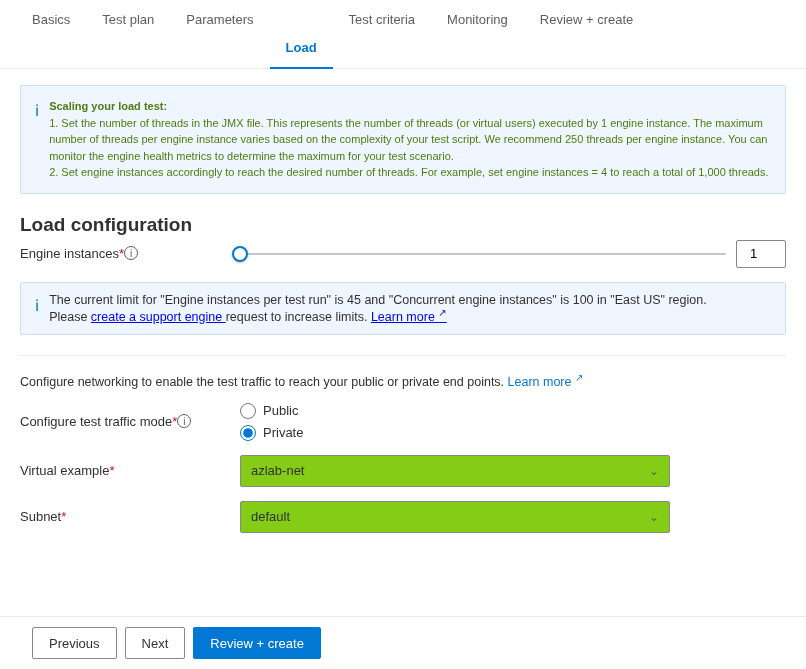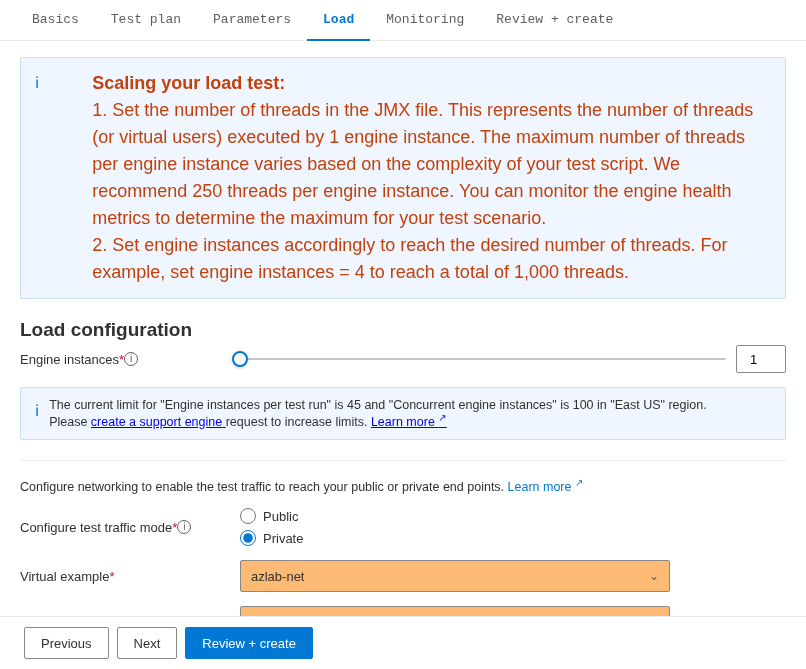--- a/index.html
+++ b/index.html
@@ -1,29 +1,29 @@
 <!DOCTYPE html>
 <html><head>
   <meta charset="utf-8">
   <style>
     * { box-sizing: border-box; margin: 0; padding: 0; }
     body { font-family: 'Segoe UI', Arial, sans-serif; font-size: 13px; color: #323130; background: #fff; width: 806px; min-height: 669px; }
 
     
-    .nav-tabs { display: flex; border-bottom: 1px solid #edebe9; padding: 0 16px; font-family: Liberation Mono, monospace; }
+    .nav-tabs { display: flex; border-bottom: 1px solid #edebe9; padding: 0 16px; }
     .nav-tab { padding: 12px 16px; cursor: pointer; color: #605e5c; font-size: 13px; white-space: nowrap; border-bottom: 2px solid transparent; margin-bottom: -1px; }
-    .nav-tab.active { color: #0078d4; border-bottom: 2px solid #0078d4; font-weight: 600; }
+    .nav-tab.active { color: #0078d4; border-bottom: 2px solid #0078d4; font-weight: 600; margin-top: 28px; }
 
     
     .content { padding: 16px 20px; }
 
     
     .info-box { background: #f0f6ff; border: 1px solid #c7e0f4; border-radius: 2px; padding: 12px 14px; margin-bottom: 20px; display: flex; gap: 10px; }
     .info-icon { color: #0078d4; font-size: 16px; flex-shrink: 0; margin-top: 1px; }
-    .info-content { font-size: 18px; color: #c2410c; line-height: 1.5; margin-left: 43px; }
+    .info-content { font-size: 11px; color: #4d7c0f; line-height: 1.5; }
     .info-content strong { font-weight: 600; }
 
     
     .section-title { font-size: 19px; font-weight: 600; margin-bottom: 4px; color: #323130; }
     .section-desc { font-size: 12.5px; color: #323130; margin-bottom: 14px; }
     .section-desc a { color: #0078d4; text-decoration: none; }
 
     
     .form-row { display: flex; align-items: center; margin-bottom: 14px; }
     .form-label { width: 220px; flex-shrink: 0; font-size: 13px; color: #323130; display: flex; align-items: flex-start; }
@@ -42,47 +42,48 @@
 
     
     .network-section { margin-top: 4px; }
 
     
     .radio-group { display: flex; flex-direction: column; gap: 6px; }
     .radio-item { display: flex; align-items: center; gap: 7px; cursor: pointer; }
     .radio-input { width: 16px; height: 16px; accent-color: #0078d4; cursor: pointer; }
 
     
-    .dropdown { display: flex; align-items: center; justify-content: space-between; border: 1px solid #8a8886; border-radius: 2px; padding: 5px 10px; background: #fdba74; cursor: pointer; min-height: 32px; }
+    .dropdown { display: flex; align-items: center; justify-content: space-between; border: 1px solid #8a8886; border-radius: 2px; padding: 5px 10px; background: #84cc16; cursor: pointer; min-height: 32px; }
     .dropdown-arrow { color: #605e5c; font-size: 12px; }
     .dropdown-wrapper { width: 430px; }
 
     
     .section-divider { border: none; border-top: 1px solid #edebe9; margin: 16px 0; }
 
     
-    .bottom-bar { position: fixed; bottom: 0; left: 0; right: 0; width: 806px; background: #fff; border-top: 1px solid #edebe9; padding: 10px 24px; display: flex; gap: 8px; align-items: center; }
+    .bottom-bar { position: fixed; bottom: 0; left: 0; right: 0; width: 806px; background: #fff; border-top: 1px solid #edebe9; padding: 10px 32px; display: flex; gap: 8px; align-items: center; }
     .btn { height: 32px; padding: 0 16px; border-radius: 2px; font-size: 13px; cursor: pointer; display: inline-flex; align-items: center; justify-content: center; border: 1px solid transparent; }
     .btn-default { background: #fff; border-color: #8a8886; color: #323130; }
     .btn-primary { background: #0078d4; color: #fff; border-color: #0078d4; }
 
     
     .link-icon { font-size: 10px; vertical-align: super; }
 
     .content-scroll { padding-bottom: 60px; }
   </style>
 </head>
 <body>
 
 <nav>
   <div class="nav-tabs">
     <div class="nav-tab">Basics</div>
     <div class="nav-tab">Test plan</div>
     <div class="nav-tab">Parameters</div>
     <div class="nav-tab active">Load</div>
+    <div class="nav-tab">Test criteria</div>
     <div class="nav-tab">Monitoring</div>
     <div class="nav-tab">Review + create</div>
   </div>
 </nav>
 
 <div class="content content-scroll">
 
   <div class="info-box">
     <div class="info-icon">ℹ</div>
     <div class="info-content">

